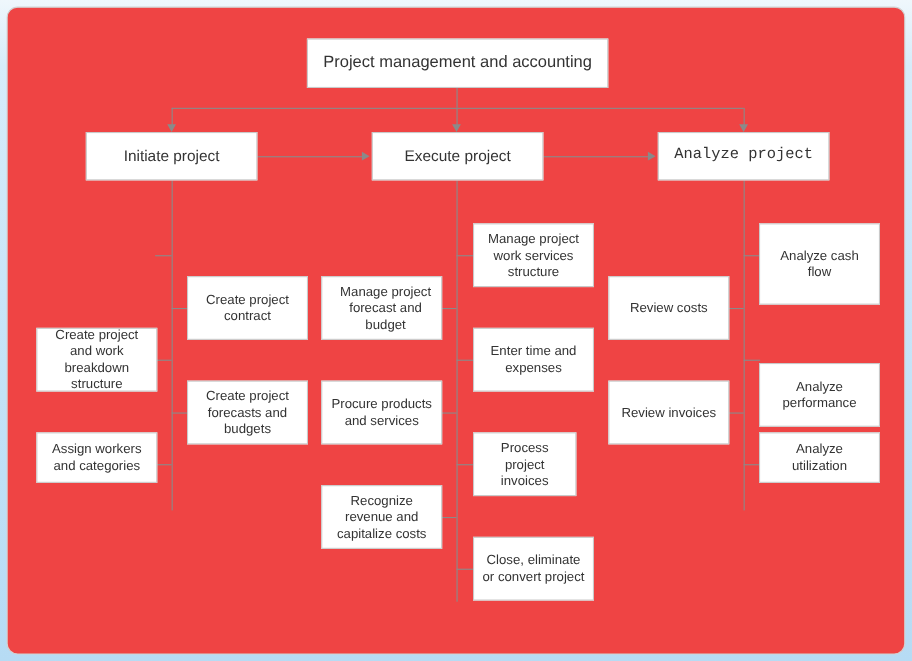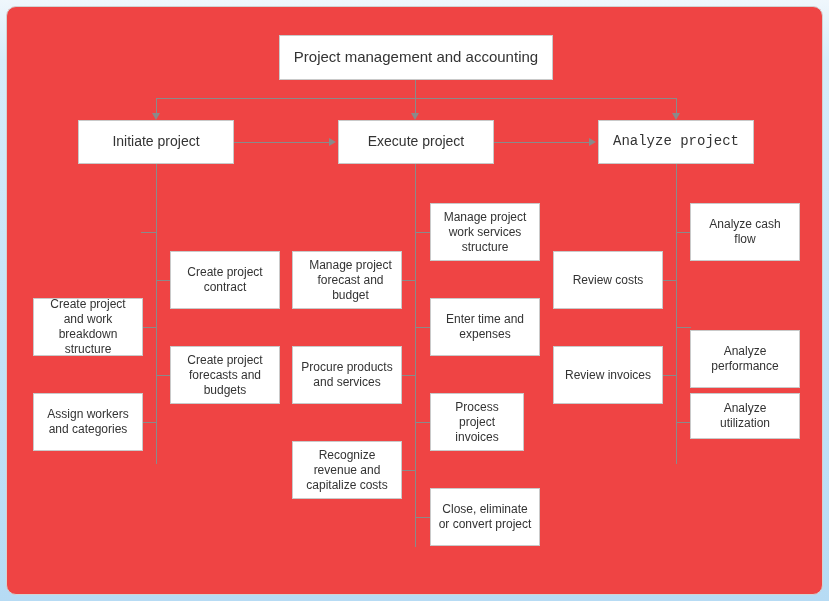--- a/index.html
+++ b/index.html
@@ -102,34 +102,34 @@
   <div class="hline" style="left:669px; top:320px; width:15px;"></div>
   <div class="hline" style="left:669px; top:415px; width:15px;"></div>
 
   <div class="node root" style="left:272px; top:28px; width:274px; height:45px;">Project management and accounting</div>
 
   <div class="node phase" style="left:71px;  top:113px; width:156px; height:44px;">Initiate project</div>
   <div class="node phase" style="left:331px; top:113px; width:156px; height:44px;">Execute project</div>
   <div class="node phase" style="left:591px; top:113px; width:156px; height:44px;font-family:Liberation Mono, monospace;">Analyze project</div>
 
   <div class="node" style="left:26px; top:291px; width:110px; height:58px;">Create project and work breakdown structure</div>
-  <div class="node" style="left:26px; top:386px; width:110px; height:58px;">Assign workers and categories</div>
+  <div class="node" style="left:26px; top:386px; width:110px; height:46px;">Assign workers and categories</div>
 
   <div class="node" style="left:163px; top:244px; width:110px; height:58px;">Create project contract</div>
   <div class="node" style="left:163px; top:339px; width:110px; height:58px;">Create project forecasts and budgets</div>
 
   <div class="node" style="left:285px; top:244px; width:110px; height:58px;padding-left:13px;">Manage project forecast and budget</div>
   <div class="node" style="left:285px; top:339px; width:110px; height:58px;">Procure products and services</div>
   <div class="node" style="left:285px; top:434px; width:110px; height:58px;">Recognize revenue and capitalize costs</div>
 
   <div class="node" style="left:423px; top:196px; width:110px; height:58px;">Manage project work services structure</div>
   <div class="node" style="left:423px; top:291px; width:110px; height:58px;">Enter time and expenses</div>
   <div class="node" style="left:423px; top:386px; width:94px; height:58px;">Process project invoices</div>
   <div class="node" style="left:423px; top:481px; width:110px; height:58px;">Close, eliminate or convert project</div>
 
   <div class="node" style="left:546px; top:244px; width:110px; height:58px;">Review costs</div>
   <div class="node" style="left:546px; top:339px; width:110px; height:58px;">Review invoices</div>
 
-  <div class="node" style="left:683px; top:196px; width:110px; height:58px;">Analyze cash flow</div>
+  <div class="node" style="left:683px; top:196px; width:110px; height:74px;">Analyze cash flow</div>
   <div class="node" style="left:683px; top:291px; width:110px; height:58px;margin-top:32px;">Analyze performance</div>
   <div class="node" style="left:683px; top:386px; width:110px; height:46px;">Analyze utilization</div>
 
 </div>
 
 </body></html>

